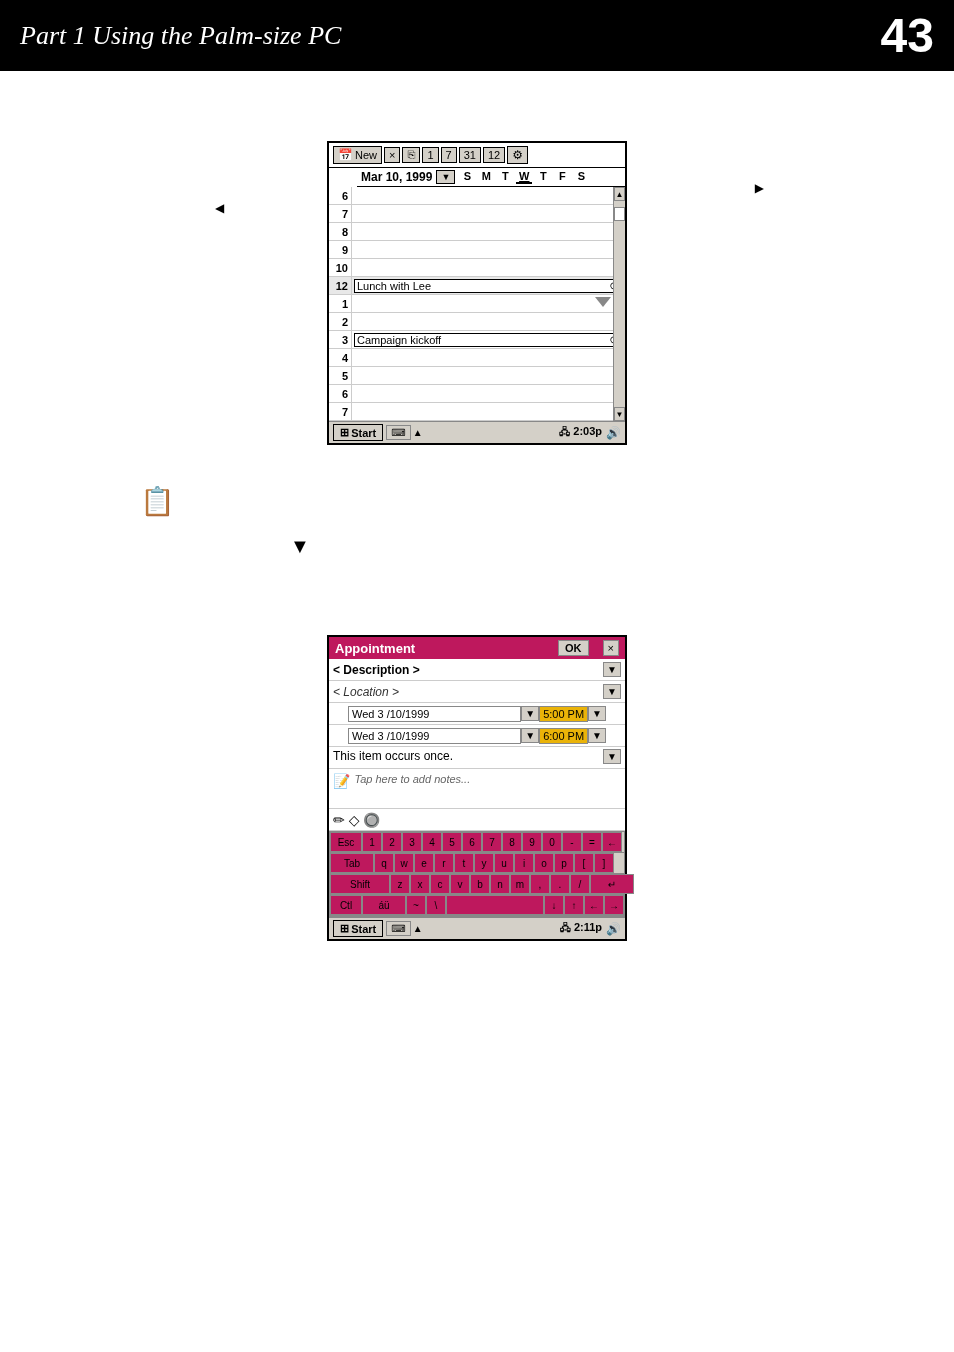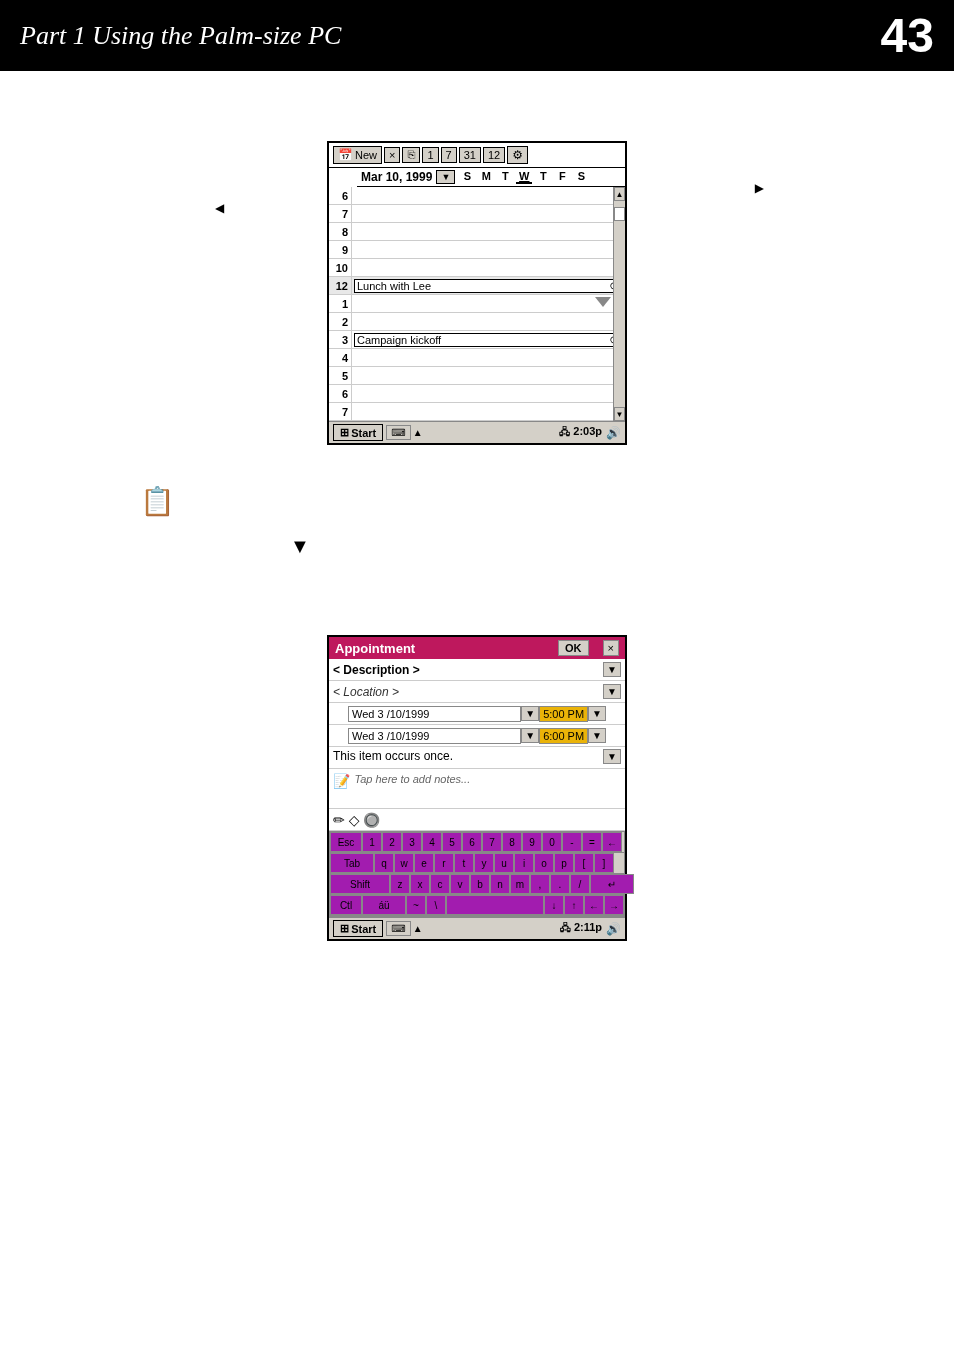--- a/index.html
+++ b/index.html
@@ -330,21 +330,21 @@
       background: #d4d0c8;
       font-family: Arial, sans-serif;
       font-size: 11px;
     }
     .kb-row {
       display: flex;
       border-bottom: 1px solid #888;
     }
     .kb-key {
       border: 1px solid #888;
-      background: #a21caf;
+      background: #be185d;
       min-width: 20px;
       height: 20px;
       display: flex;
       align-items: center;
       justify-content: center;
       font-size: 10px;
       cursor: pointer;
       padding: 0 2px;
     }
     .kb-key.wide { min-width: 32px; }

